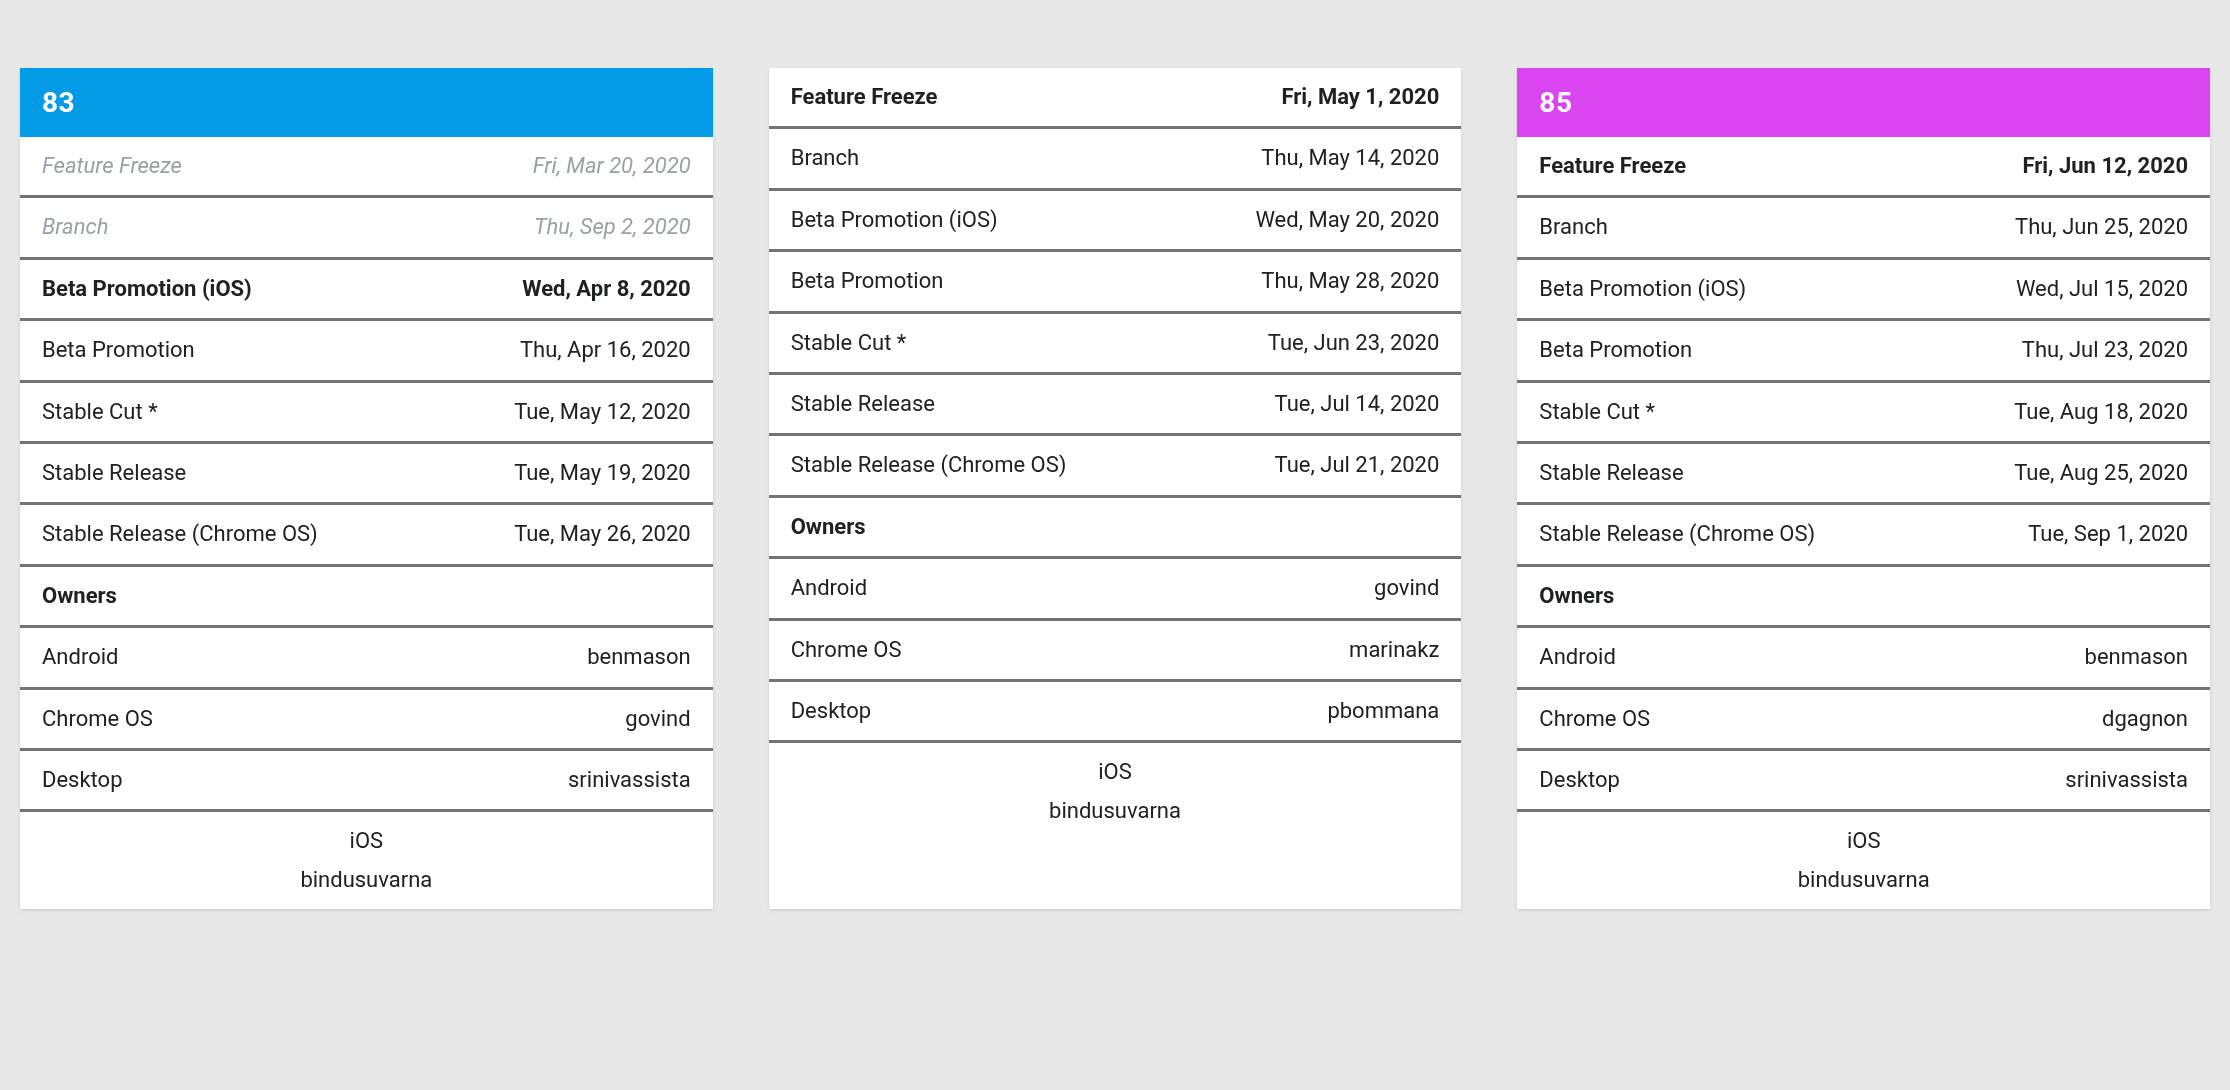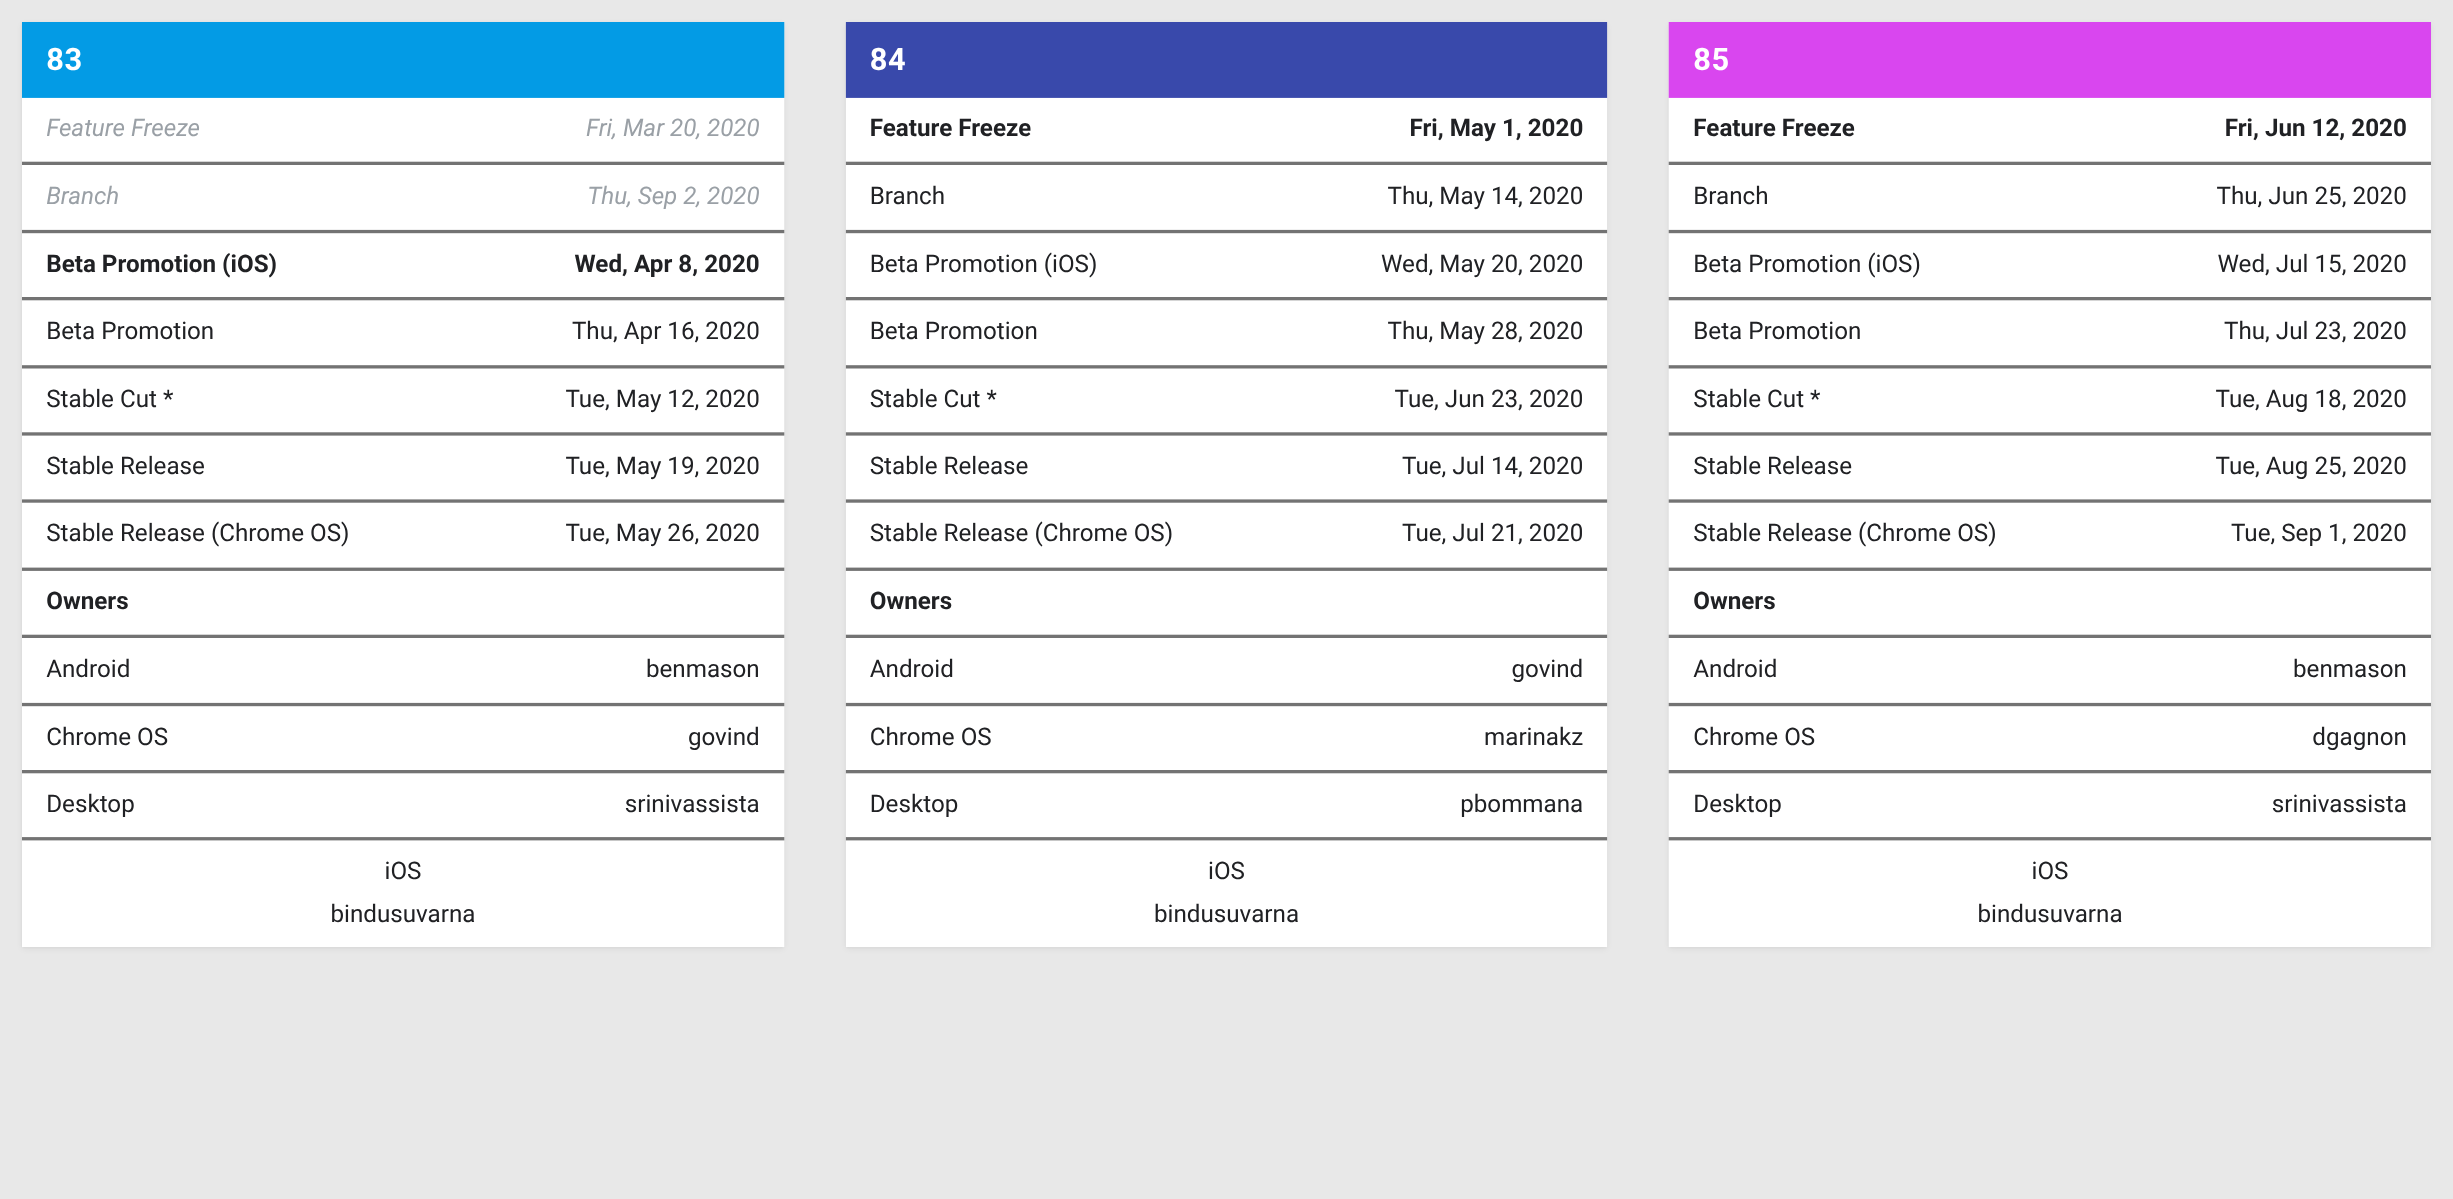--- a/index.html
+++ b/index.html
@@ -8,20 +8,21 @@
     background: #e8e8e8;
     font-family: -apple-system, BlinkMacSystemFont, "Segoe UI", Roboto, "Helvetica Neue", Arial, sans-serif;
     font-size: 22px;
     color: #202124;
     padding: 20px 0;
   }
   .cards {
     display: flex;
     gap: 56px;
     padding: 0 20px;
+    margin-top: 48px;
   }
   .card {
     flex: 1 1 0;
     background: #fff;
     box-shadow: 0 1px 2px rgba(0,0,0,.08), 0 2px 6px rgba(0,0,0,.06);
     display: flex;
     flex-direction: column;
     min-width: 0;
   }
   .card-header {
@@ -96,21 +97,20 @@
       <div class="row">
         <span class="label">Desktop</span>
         <span class="value">srinivassista</span>
       </div>
       <div class="row">
         <span class="label">iOS</span>
         <span class="value">bindusuvarna</span>
       </div>
     </div>
     <div class="card">
-      <div class="card-header" style="background:#3949ab">84</div>
       <div class="row bold">
         <span class="label">Feature Freeze</span>
         <span class="value">Fri, May 1, 2020</span>
       </div>
       <div class="row">
         <span class="label">Branch</span>
         <span class="value">Thu, May 14, 2020</span>
       </div>
       <div class="row">
         <span class="label">Beta Promotion (iOS)</span>

